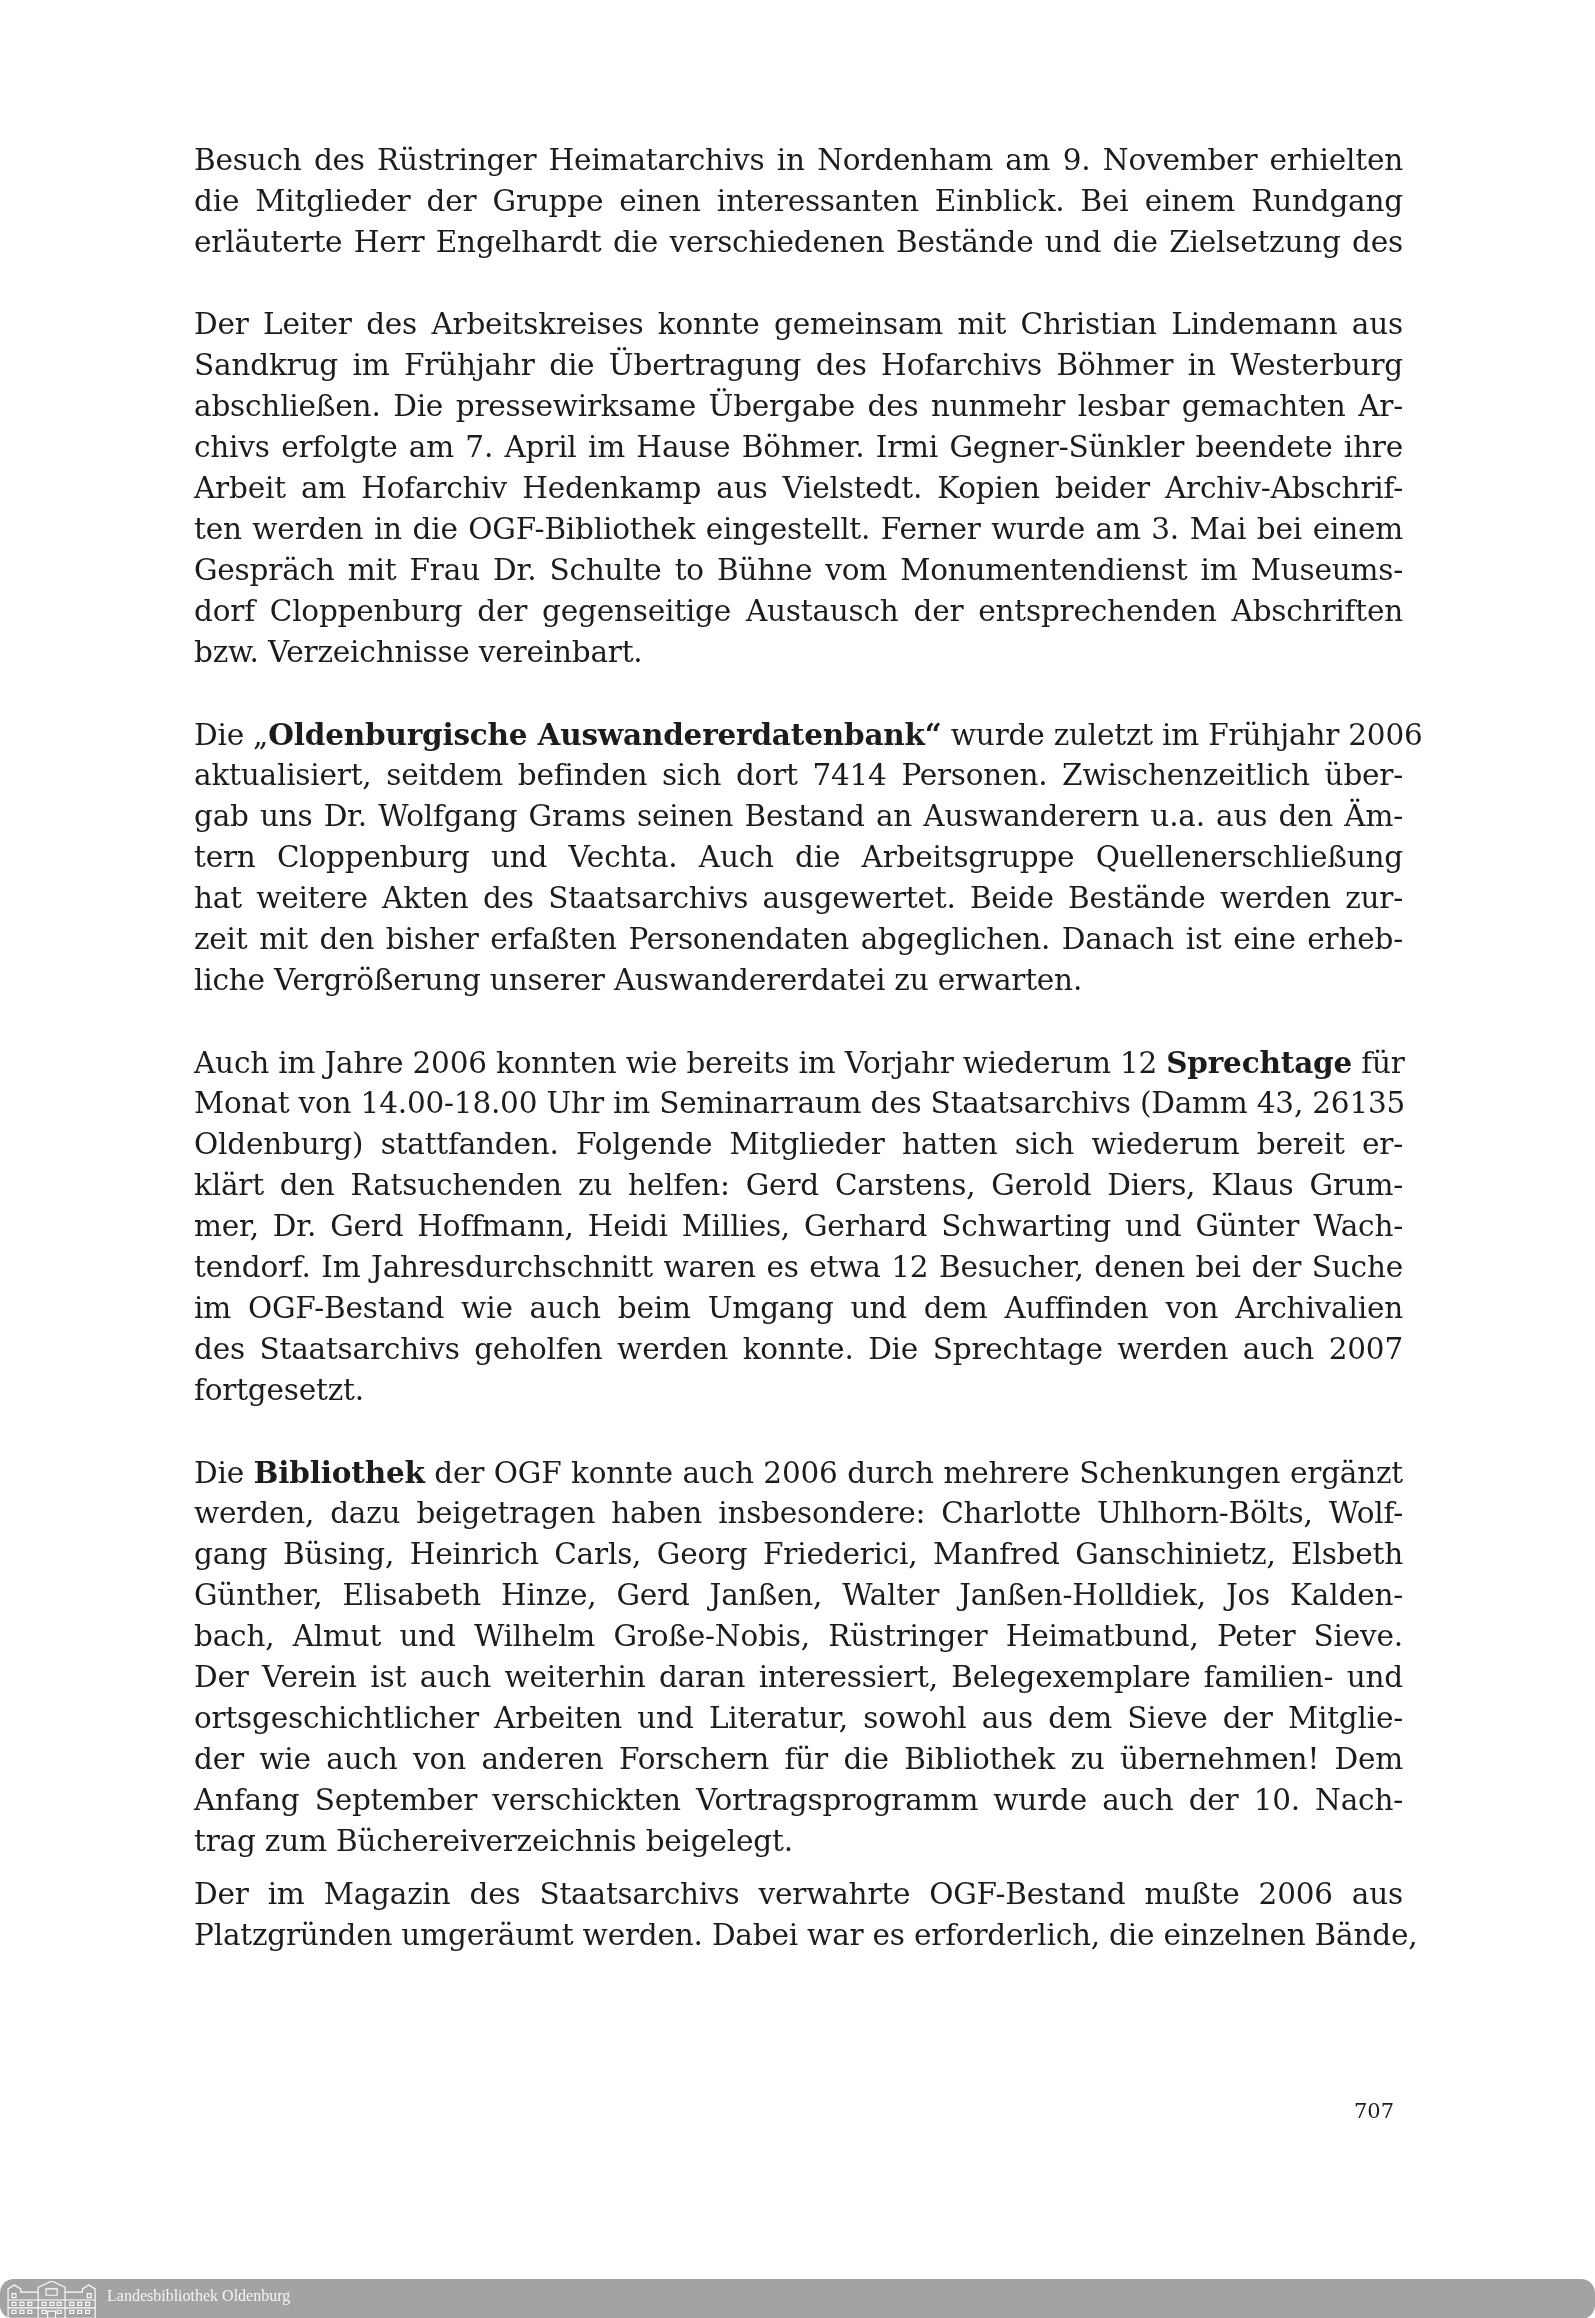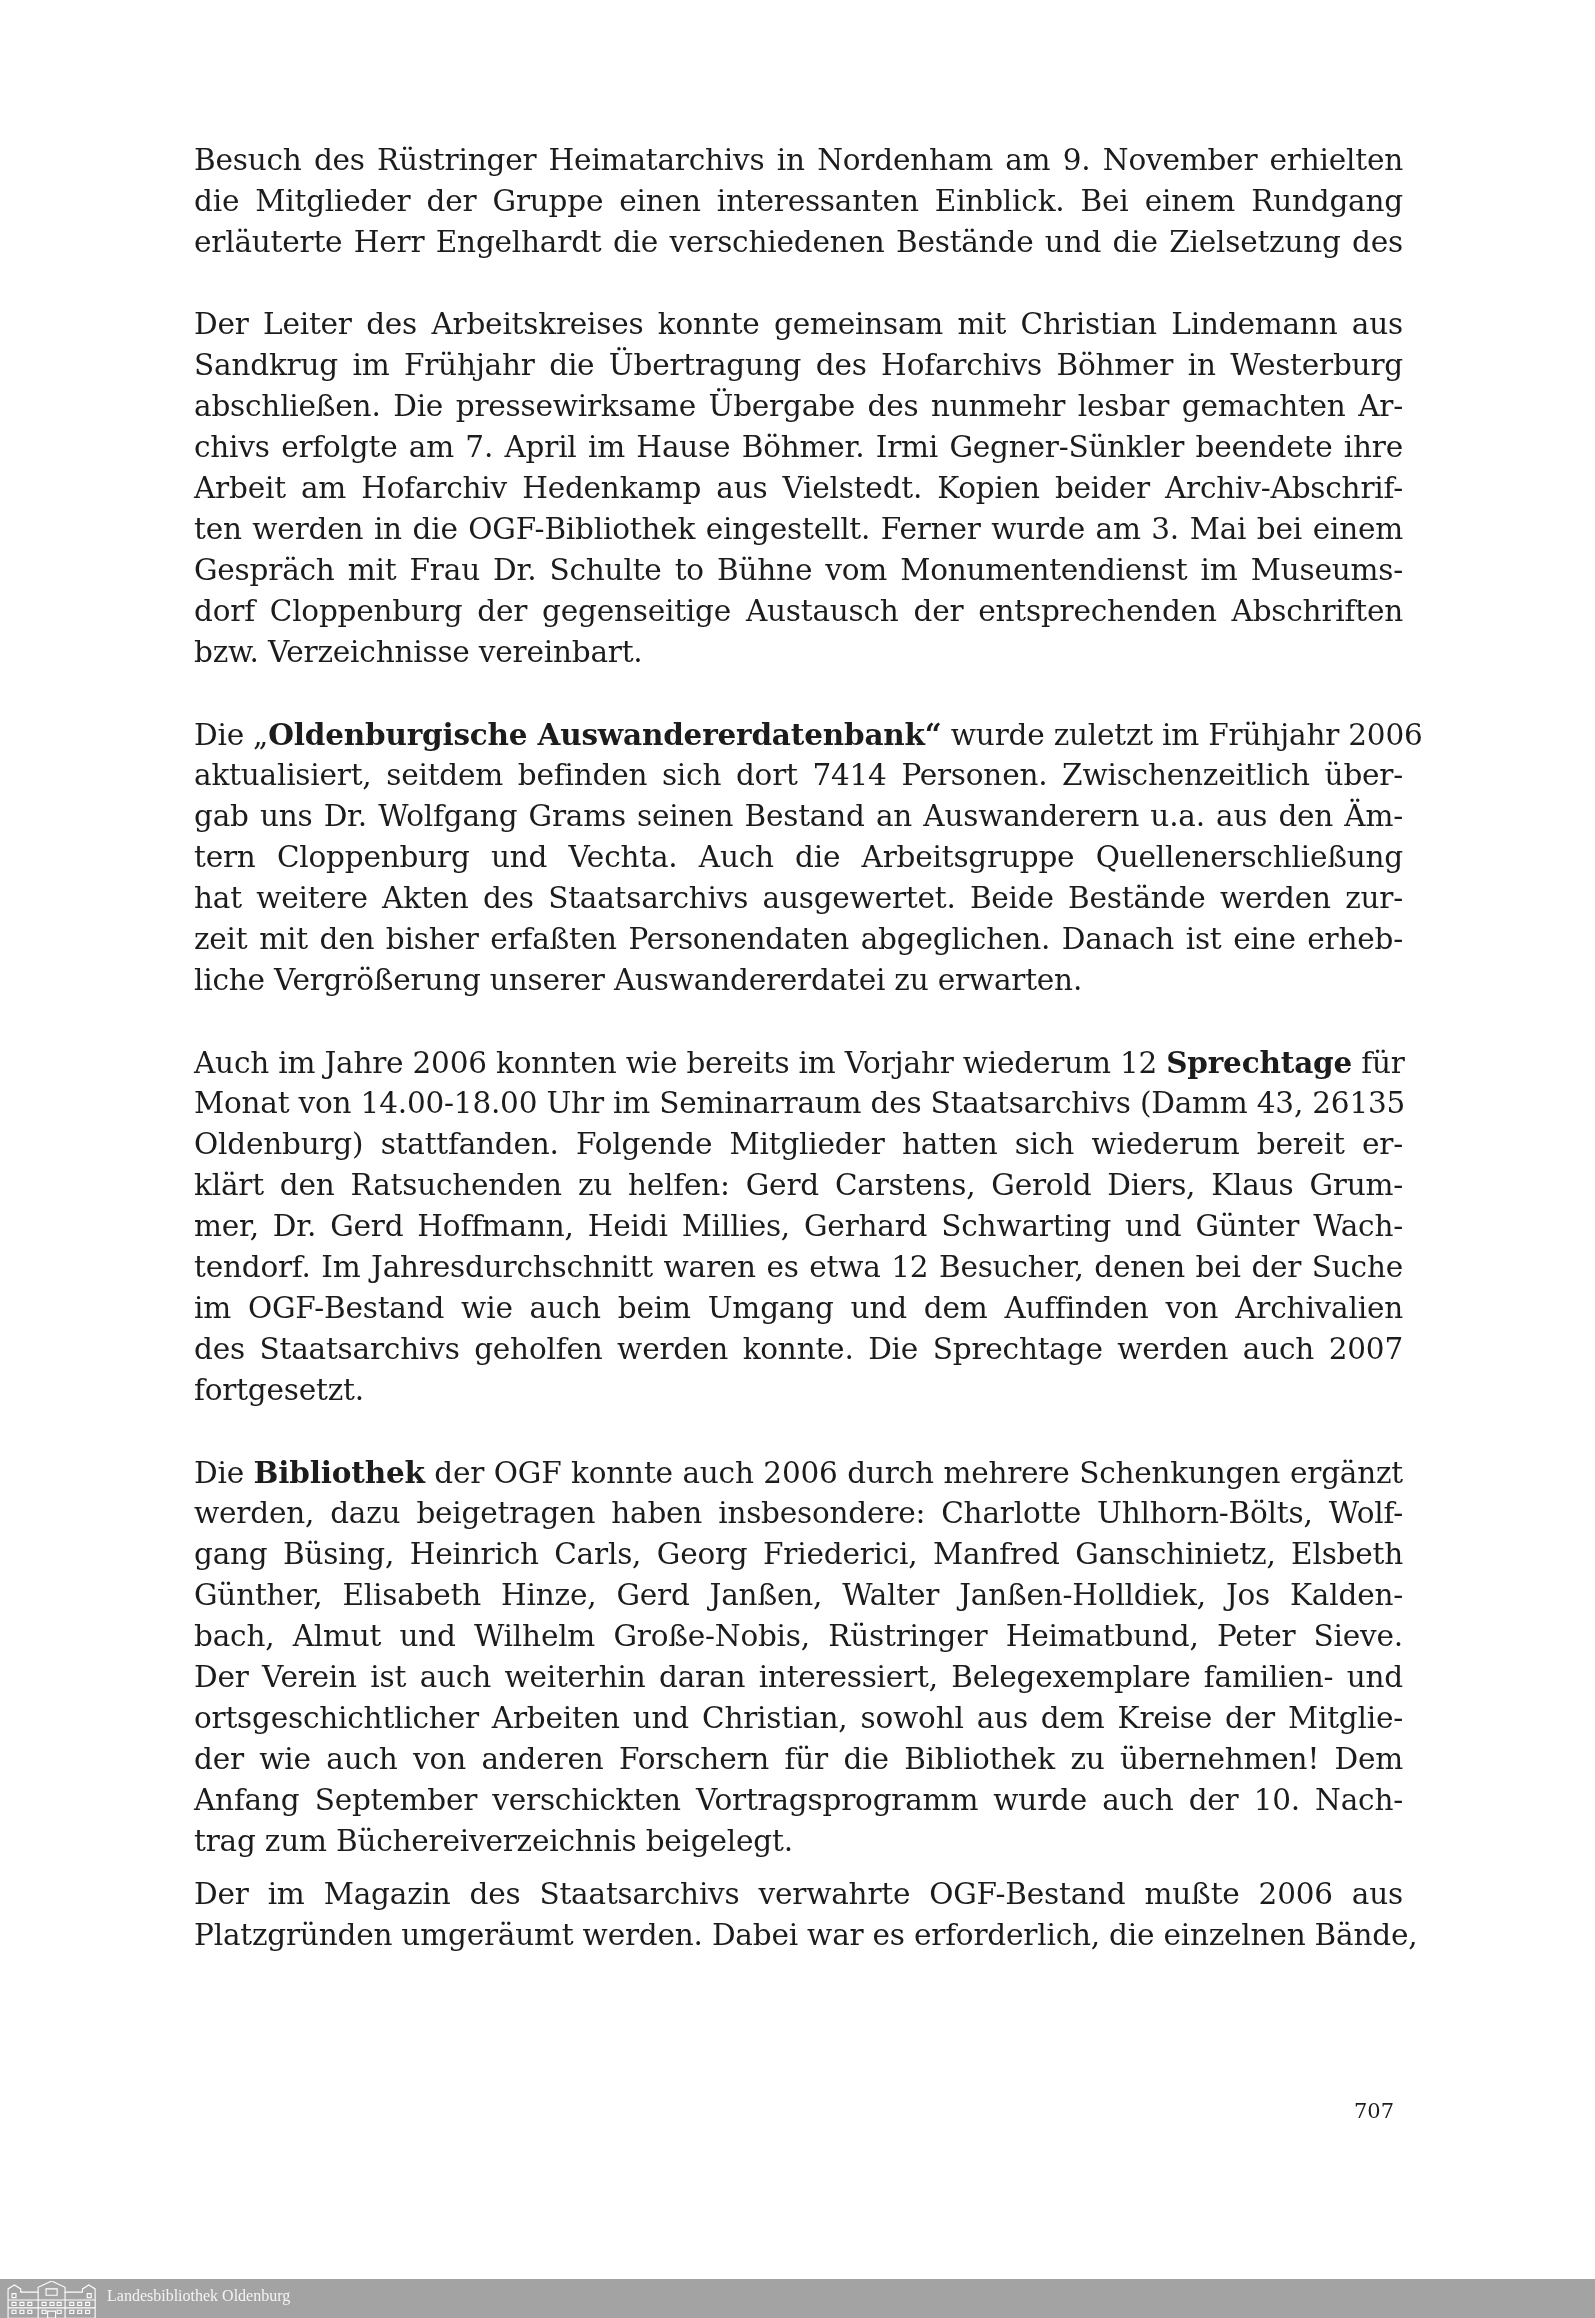--- a/index.html
+++ b/index.html
@@ -22,20 +22,21 @@
   }
   .line.last { text-align-last: left; }
   .line b { font-weight: bold; }
   .page-number {
     position: absolute; left: 1354px; top: 2091px;
     font-size: 21px; line-height: 41px;
   }
   .footer-bar {
     position: absolute; left: 0; top: 2279px; width: 1595px; height: 40px;
     background: #a3a3a3;
+    border-radius: 14px;
   }
   .footer-logo {
     position: absolute; left: 6.4px; top: 1.6px; width: 92px; height: 38px;
   }
   .footer-label {
     position: absolute; left: 107px; top: 8px;
     font-family: "Liberation Serif", serif; font-size: 16px; color: #f4f4f4;
   }
 </style>
 </head>
@@ -83,21 +84,21 @@
     <span class="line last">fortgesetzt.</span>
   </p>
 
   <p class="para">
     <span class="line"><span>Die </span><b>Bibliothek</b><span> der OGF konnte auch 2006 durch mehrere Schenkungen ergänzt</span></span>
     <span class="line">werden, dazu beigetragen haben insbesondere: Charlotte Uhlhorn-Bölts, Wolf-</span>
     <span class="line">gang Büsing, Heinrich Carls, Georg Friederici, Manfred Ganschinietz, Elsbeth</span>
     <span class="line">Günther, Elisabeth Hinze, Gerd Janßen, Walter Janßen-Holldiek, Jos Kalden-</span>
     <span class="line">bach, Almut und Wilhelm Große-Nobis, Rüstringer Heimatbund, Peter Sieve.</span>
     <span class="line">Der Verein ist auch weiterhin daran interessiert, Belegexemplare familien- und</span>
-    <span class="line">ortsgeschichtlicher Arbeiten und Christian, sowohl aus dem Kreise der Mitglie-</span>
+    <span class="line">ortsgeschichtlicher Arbeiten und Literatur, sowohl aus dem Sieve der Mitglie-</span>
     <span class="line">der wie auch von anderen Forschern für die Bibliothek zu übernehmen! Dem</span>
     <span class="line">Anfang September verschickten Vortragsprogramm wurde auch der 10. Nach-</span>
     <span class="line last">trag zum Büchereiverzeichnis beigelegt.</span>
   </p>
 
   <p class="para tight">
     <span class="line">Der im Magazin des Staatsarchivs verwahrte OGF-Bestand mußte 2006 aus</span>
     <span class="line">Platzgründen umgeräumt werden. Dabei war es erforderlich, die einzelnen Bände,</span>
   </p>
 

